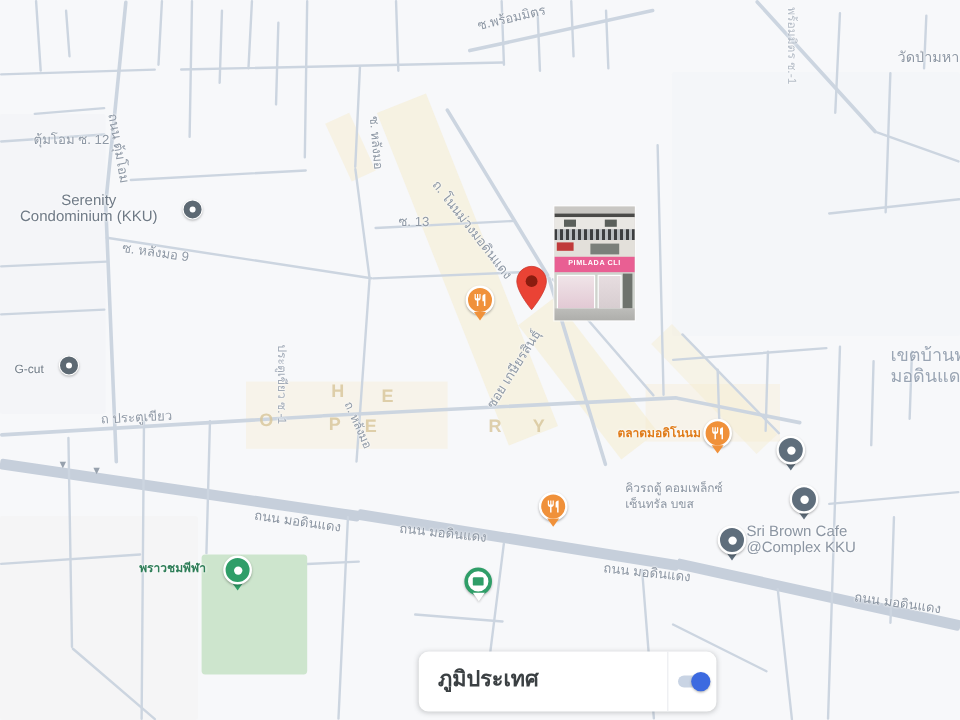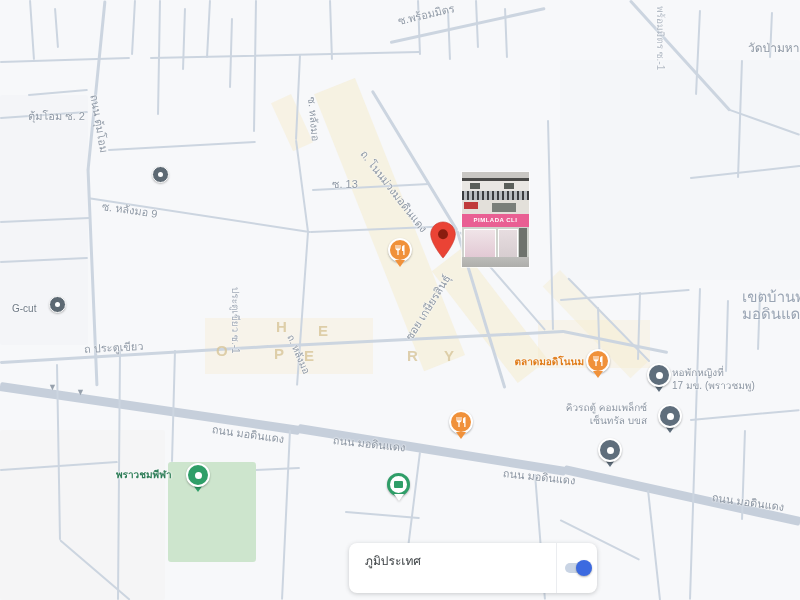--- a/index.html
+++ b/index.html
@@ -68,21 +68,21 @@
   #photo .glass1{position:absolute;left:2px;top:57px;width:30px;height:27px;
                  background:linear-gradient(#f0e4e8,#e2c9d4);border:1px solid #fff;}
   #photo .glass2{position:absolute;left:36px;top:57px;width:18px;height:27px;
                  background:linear-gradient(#e7dde0,#d7cdd0);border:1px solid #fff;}
   #photo .door{position:absolute;left:57px;top:56px;width:8px;height:29px;background:#6e736d;}
   #photo .ground{position:absolute;left:0;top:85px;width:100%;height:10px;
                  background:linear-gradient(#bdbdba,#aeaeab);}
   
   #terrain-card{position:absolute;left:349px;top:543px;width:248px;height:50px;background:#fff;
                 border-radius:8px;box-shadow:0 1px 4px rgba(60,64,67,.25);}
-  #terrain-card .title{position:absolute;left:16px;top:8px;font-size:12px;font-weight:normal;color:#3b4043;}
+  #terrain-card .title{position:absolute;left:16px;top:8px;font-size:18px;font-weight:bold;color:#3b4043;}
   #terrain-card .sub{position:absolute;left:16px;top:29px;font-size:11px;color:#747a82;}
   #terrain-card .divider{position:absolute;left:207px;top:0;width:1px;height:50px;background:#ebedf0;}
   #toggle{position:absolute;left:216px;top:20px;width:24px;height:10px;border-radius:5px;
           background:#c9d4e4;cursor:pointer;}
   #toggle .knob{position:absolute;right:-3px;top:-3px;width:16px;height:16px;border-radius:50%;
                 background:#3c6ae0;box-shadow:0 1px 2px rgba(0,0,0,.3);}
   .redpin{position:absolute;left:429px;top:221px;width:28px;height:38px;}
 </style>
 </head>
 <body>
@@ -178,40 +178,44 @@
   <span class="wm-letter" style="left:318px;top:322px;">E</span>
   <span class="wm-letter" style="left:216px;top:342px;">O</span>
   <span class="wm-letter" style="left:274px;top:345px;">P</span>
   <span class="wm-letter" style="left:304px;top:347px;">E</span>
   <span class="wm-letter" style="left:407px;top:347px;">R</span>
   <span class="wm-letter" style="left:444px;top:347px;">Y</span>
 
   <span class="rlabel" style="left:398px;top:12px;transform:rotate(-13deg);">ซ.พร้อมมิตร</span>
   <span class="rlabel" style="left:748px;top:38px;font-size:12px;color:#8d97a4;">วัดป่ามหาว</span>
   <span class="rlabel vlabel" style="left:668px;top:6px;font-size:10px;color:#aab3bf;opacity:.85;transform:rotate(90deg);">พร้อมมิตร ซ.-1</span>
-  <span class="rlabel" style="left:28px;top:107px;">ตุ้มโอม ซ. 2</span>
+  <span class="rlabel" style="left:28px;top:107px;">ตุ้มโอม ซ. 12</span>
   <span class="rlabel vlabel" style="left:103px;top:93px;transform:rotate(80deg);">ถนน ตุ้มโอม</span>
   <span class="rlabel" style="left:102px;top:197px;transform:rotate(8deg);">ซ. หลังมอ 9</span>
   <span class="rlabel vlabel" style="left:320px;top:96px;font-size:10.5px;transform:rotate(85deg);">ซ. หลังมอ</span>
   <span class="rlabel" style="left:332px;top:175px;">ซ. 13</span>
   <span class="rlabel vlabel" style="left:370px;top:146px;transform:rotate(52deg);">ถ. โนนม่วงมอดินแดง</span>
   <span class="rlabel" style="left:408px;top:330px;transform:rotate(-58deg);">ซอย เกษียรสินธุ์</span>
   <span class="rlabel" style="left:84px;top:340px;transform:rotate(-3deg);">ถ ประตูเขียว</span>
   <span class="rlabel vlabel" style="left:243px;top:287px;font-size:10px;color:#a2abb8;transform:rotate(90deg);">ประตูเขียว ซ.-1</span>
   <span class="rlabel vlabel" style="left:297px;top:332px;font-size:10px;transform:rotate(66deg);">ถ. หลังมอ</span>
   <span class="rlabel" style="left:212px;top:420px;transform:rotate(8deg);color:#8b95a2;">ถนน มอดินแดง</span>
   <span class="rlabel" style="left:333px;top:431px;transform:rotate(6deg);color:#8b95a2;">ถนน มอดินแดง</span>
   <span class="rlabel" style="left:503px;top:464px;transform:rotate(6deg);color:#8b95a2;">ถนน มอดินแดง</span>
   <span class="rlabel" style="left:712px;top:488px;transform:rotate(8deg);color:#8b95a2;">ถนน มอดินแดง</span>
 
   <div class="district" style="left:742px;top:288px;">
     <div>เขตบ้านพ</div>
     <div>มอดินแดง</div>
   </div>
 
+  <div class="poi-label" style="left:0;top:161px;width:148px;text-align:center;font-size:12.5px;color:#6f7a86;">
+    <div>Serenity</div>
+    <div>Condominium (KKU)</div>
+  </div>
   <div class="pin" style="left:152px;top:166px;">
       <div class="donut"></div>
     </div>
 
   <span class="poi-label" style="left:12px;top:302px;color:#6f7a86;">G-cut</span>
   <div class="pin" style="left:49px;top:296px;">
       <div class="donut"></div>
     </div>
 
   <span class="poi-label orange" style="left:484px;top:355px;width:100px;text-align:right;display:inline-block;">ตลาดมอดิโนนม</span>
@@ -252,37 +256,37 @@
     <div class="c">
         <div class="glyph"></div>
       </div>
     <div class="t"></div>
   </div>
 
   <div class="pin bigpin" style="left:647px;top:363px;">
     <div class="c"></div>
       <div class="t"></div>
   </div>
-  <div class="poi-label" style="left:672px;top:366px;color:#8b95a2;">
-    <div>หอพักหญิงที่</div>
-    <div>17 มข. (พราวชมพู)</div>
-  </div>
-
-  <div class="poi-label" style="left:544px;top:401px;width:103px;text-align:right;color:#8b95a2;">
+
+  <div class="poi-label" style="left:521px;top:401px;width:103px;text-align:left;color:#8b95a2;">
     <div>คิวรถตู้ คอมเพล็กซ์</div>
     <div>เซ็นทรัล บขส</div>
   </div>
   <div class="pin bigpin" style="left:658px;top:404px;">
     <div class="c"></div>
       <div class="t"></div>
   </div>
 
   <div class="pin bigpin" style="left:598px;top:438px;">
     <div class="c"></div>
       <div class="t"></div>
+  </div>
+  <div class="poi-label" style="left:622px;top:437px;font-size:12.5px;color:#8b95a2;">
+    <div>Sri Brown Cafe</div>
+    <div>@Complex KKU</div>
   </div>
 
   <div id="photo">
     <div class="roof"></div>
     <div class="beam"></div>
     <div class="wall1"></div>
     <div class="win" style="left:8px;"></div>
     <div class="win" style="left:42px;"></div>
     <div class="rail"></div>
     <div class="wall2"></div>

